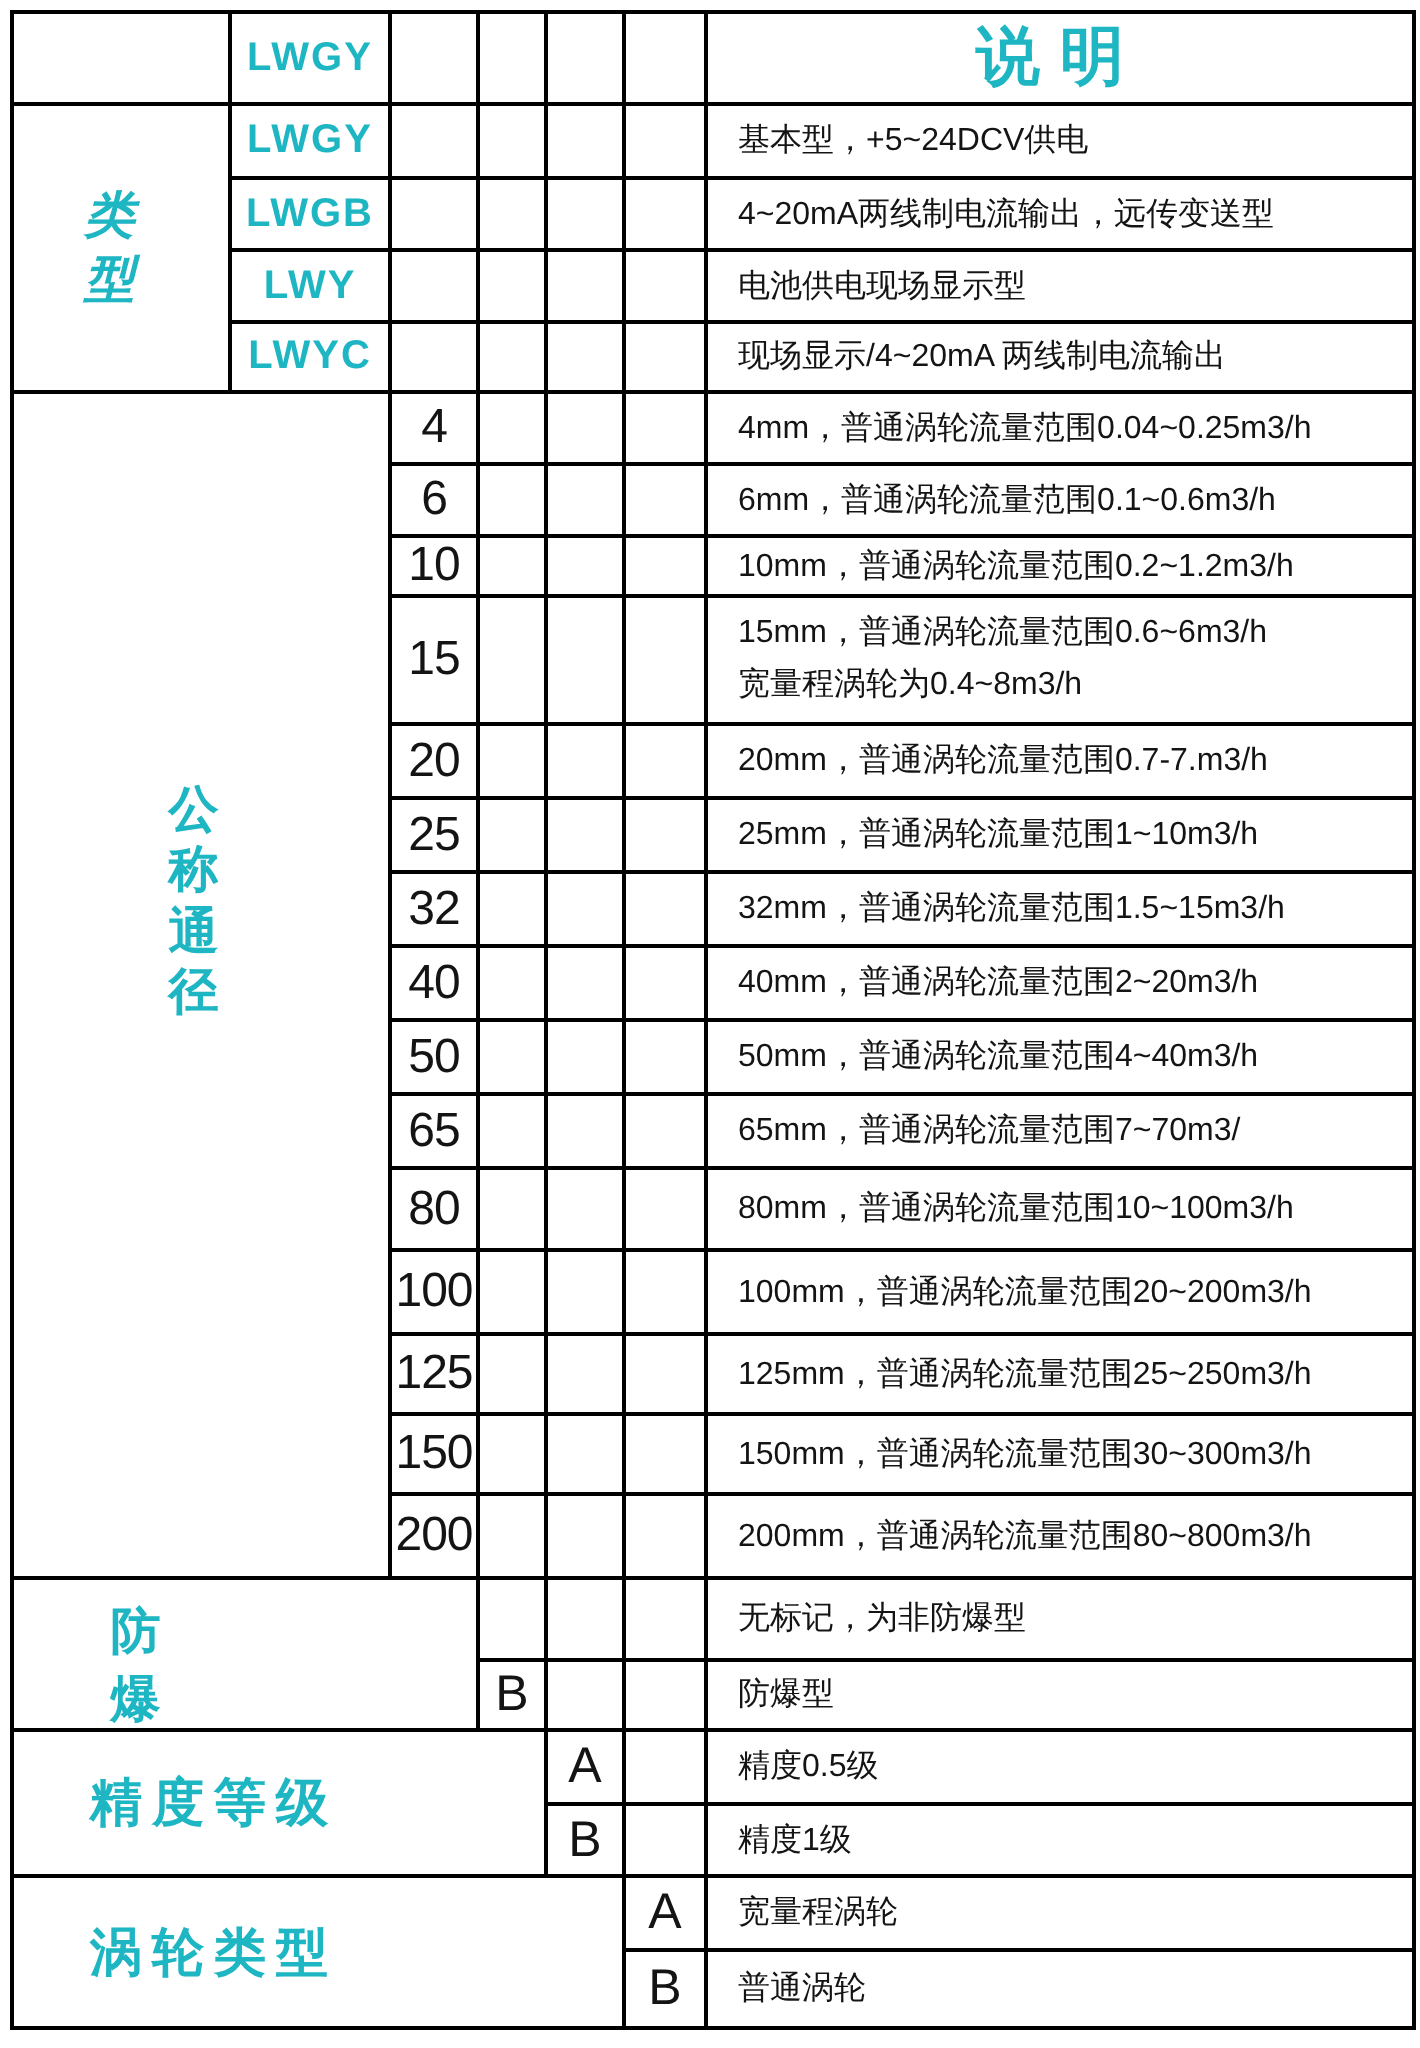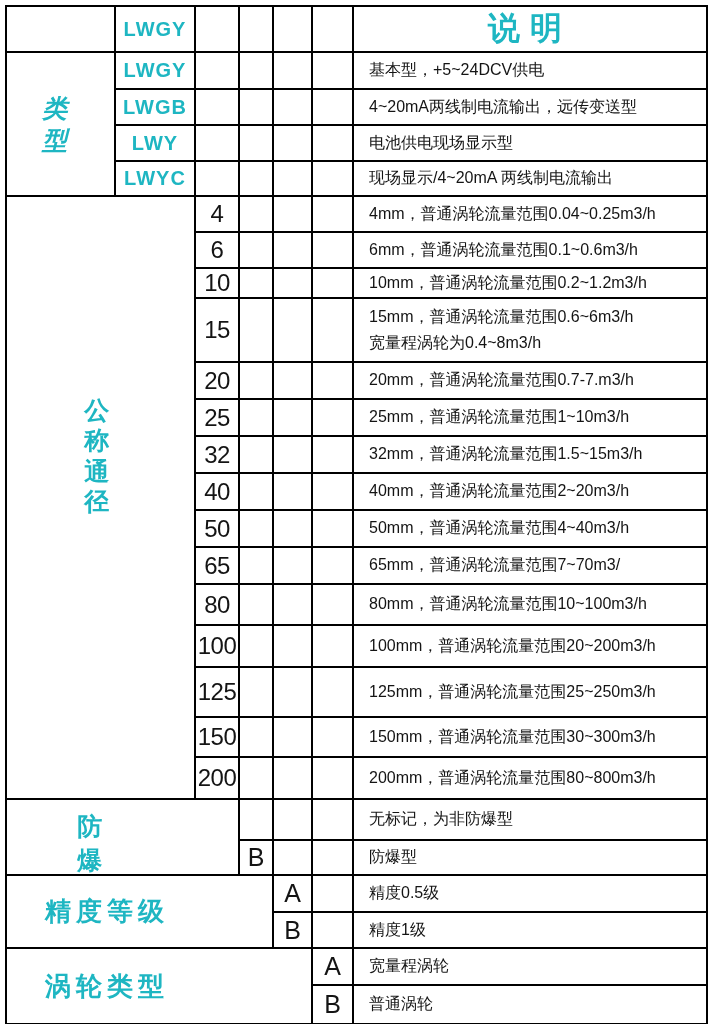--- a/index.html
+++ b/index.html
@@ -38,21 +38,21 @@
 
   
   .vlabel{vertical-align:middle;}
   .vstack{
     color:var(--accent);font-weight:bold;font-size:25px;
     width:1.1em;word-break:break-all;line-height:1.3;
     text-align:center;
   }
   .vstack.type-pos{margin-left:34px;font-style:italic;}
   .vstack.dia-pos{margin-left:76px;line-height:1.22;transform:translateY(-42px);}
-  .vstack.fb-pos{margin-left:69px;line-height:1.38;transform:translateY(6px);}
+  .vstack.fb-pos{margin-left:47px;line-height:1.38;transform:translateY(6px);}
   .hlabel{
     color:var(--accent);font-weight:bold;font-size:26px;
     letter-spacing:5px;text-align:left;padding-left:38px;
   }
 
   
   .size{
     font-size:24px;color:var(--ink);text-align:center;
     letter-spacing:-0.5px;font-family:"Liberation Sans",sans-serif;
   }
@@ -213,21 +213,21 @@
     <td></td>
     <td class="desc">80mm，普通涡轮流量范围10~100m3/h</td>
   </tr>
   <tr style="height:42px">
     <td class="size">100</td>
     <td></td>
     <td></td>
     <td></td>
     <td class="desc">100mm，普通涡轮流量范围20~200m3/h</td>
   </tr>
-  <tr style="height:50px">
+  <tr style="height:40px">
     <td class="size">125</td>
     <td></td>
     <td></td>
     <td></td>
     <td class="desc">125mm，普通涡轮流量范围25~250m3/h</td>
   </tr>
   <tr style="height:40px">
     <td class="size">150</td>
     <td></td>
     <td></td>

